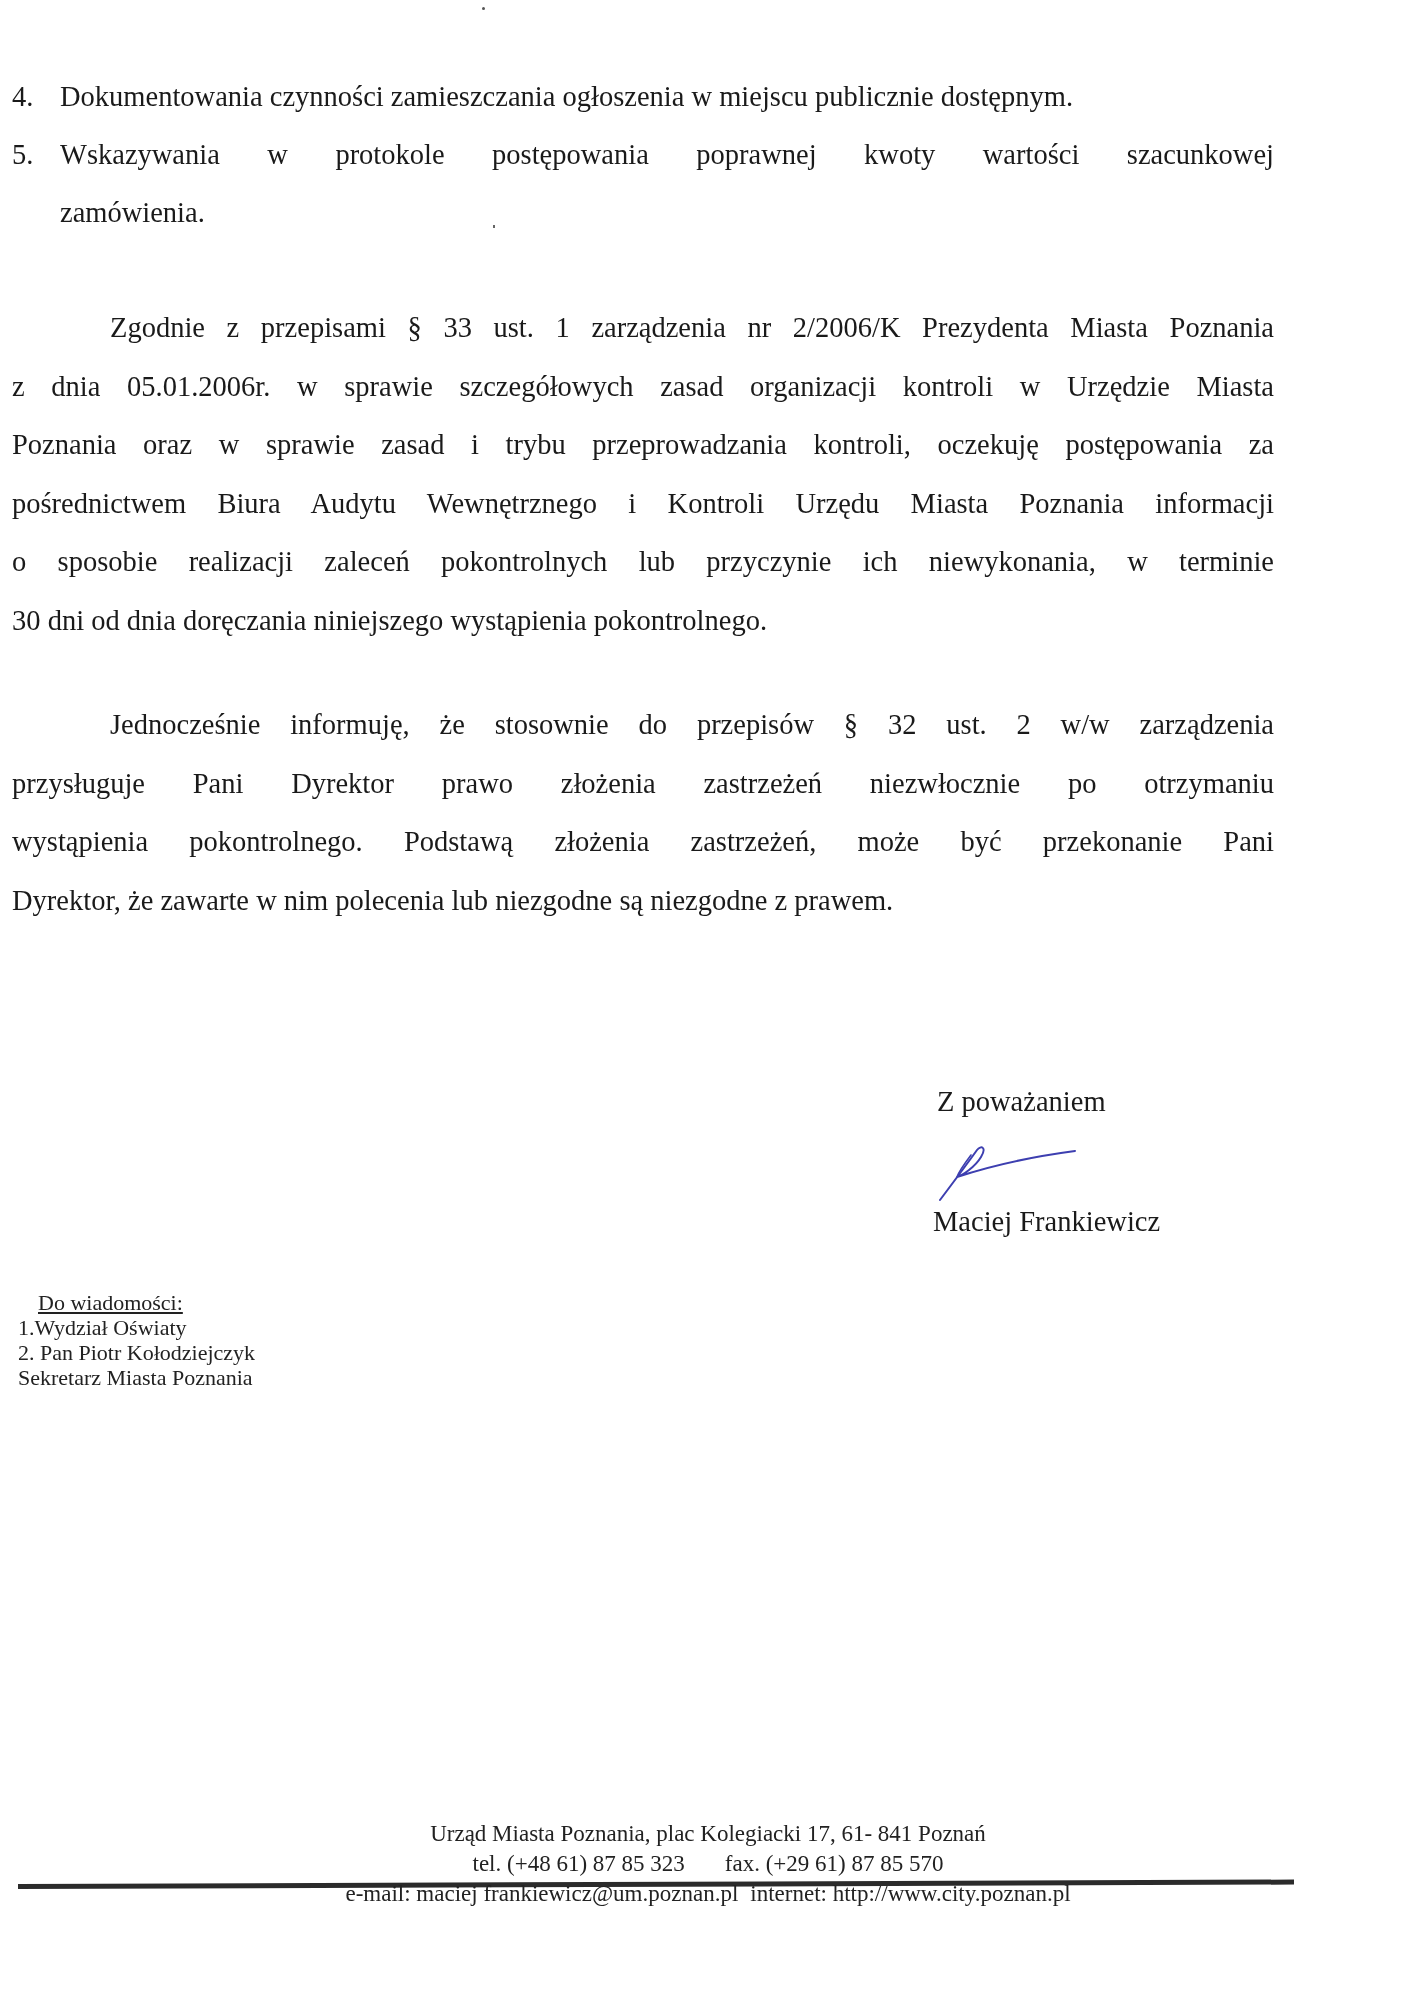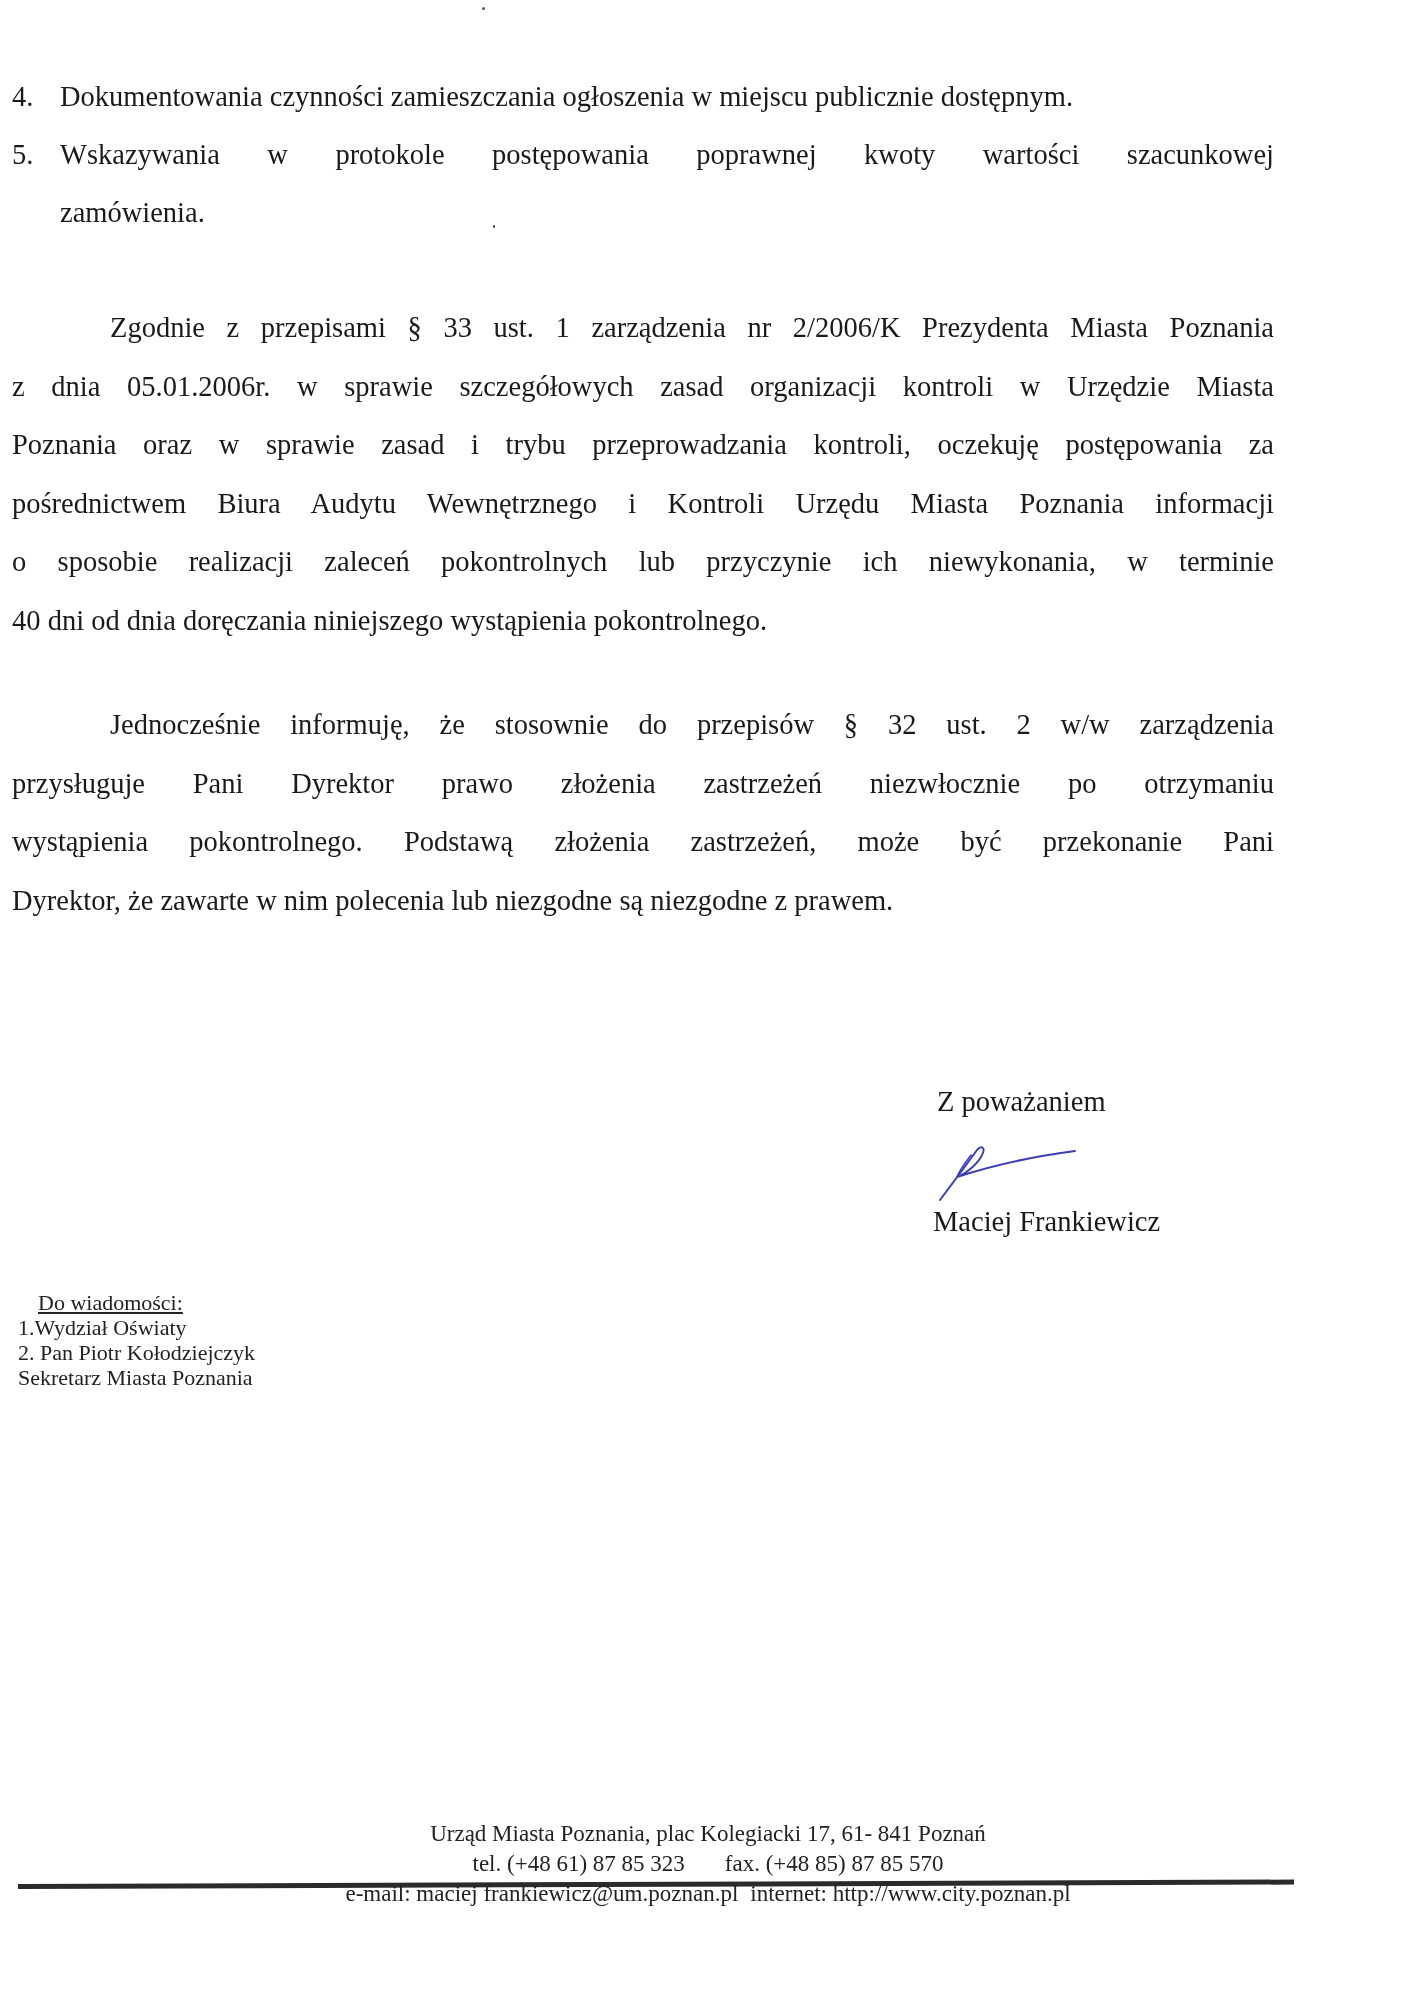--- a/index.html
+++ b/index.html
@@ -164,21 +164,21 @@
       </span>
     </div>
   </div>
 
   <div class="para para1">
     <span class="line indent">Zgodnie z przepisami § 33 ust. 1 zarządzenia nr 2/2006/K Prezydenta Miasta Poznania</span>
     <span class="line">z dnia 05.01.2006r. w sprawie szczegółowych zasad organizacji kontroli w Urzędzie Miasta</span>
     <span class="line">Poznania oraz w sprawie zasad i trybu przeprowadzania kontroli, oczekuję postępowania za</span>
     <span class="line">pośrednictwem Biura Audytu Wewnętrznego i Kontroli Urzędu Miasta Poznania informacji</span>
     <span class="line">o sposobie realizacji zaleceń pokontrolnych lub przyczynie ich niewykonania, w terminie</span>
-    <span class="line last">40 dni od dnia doręczania niniejszego wystąpienia pokontrolnego.</span>
+    <span class="line last">30 dni od dnia doręczania niniejszego wystąpienia pokontrolnego.</span>
   </div>
 
   <div class="para para2">
     <span class="line indent">Jednocześnie informuję, że stosownie do przepisów § 32 ust. 2 w/w zarządzenia</span>
     <span class="line">przysługuje Pani Dyrektor prawo złożenia zastrzeżeń niezwłocznie po otrzymaniu</span>
     <span class="line">wystąpienia pokontrolnego. Podstawą złożenia zastrzeżeń, może być przekonanie Pani</span>
     <span class="line last">Dyrektor, że zawarte w nim polecenia lub niezgodne są niezgodne z prawem.</span>
   </div>
 
   <div class="closing">Z poważaniem</div>
@@ -195,20 +195,20 @@
     <span class="cc-line">1.Wydział Oświaty</span>
     <span class="cc-line">2. Pan Piotr Kołodziejczyk</span>
     <span class="cc-line">Sekretarz Miasta Poznania</span>
   </div>
 
   <div class="footer-rule"></div>
 
   <div class="footer">
     <span class="fline">Urząd Miasta Poznania, plac Kolegiacki 17, 61- 841 Poznań</span>
     <span class="fline">
-      <span>tel. (+48 61) 87 85 323</span><span class="gap"></span><span>fax. (+48 85) 87 85 570</span>
+      <span>tel. (+48 61) 87 85 323</span><span class="gap"></span><span>fax. (+29 61) 87 85 570</span>
     </span>
     <span class="fline">
       <span>e-mail: maciej  frankiewicz@um.poznan.pl</span><span class="gap-s"></span><span>internet: http://www.city.poznan.pl</span>
     </span>
   </div>
 
 </div>
 
 </body></html>

